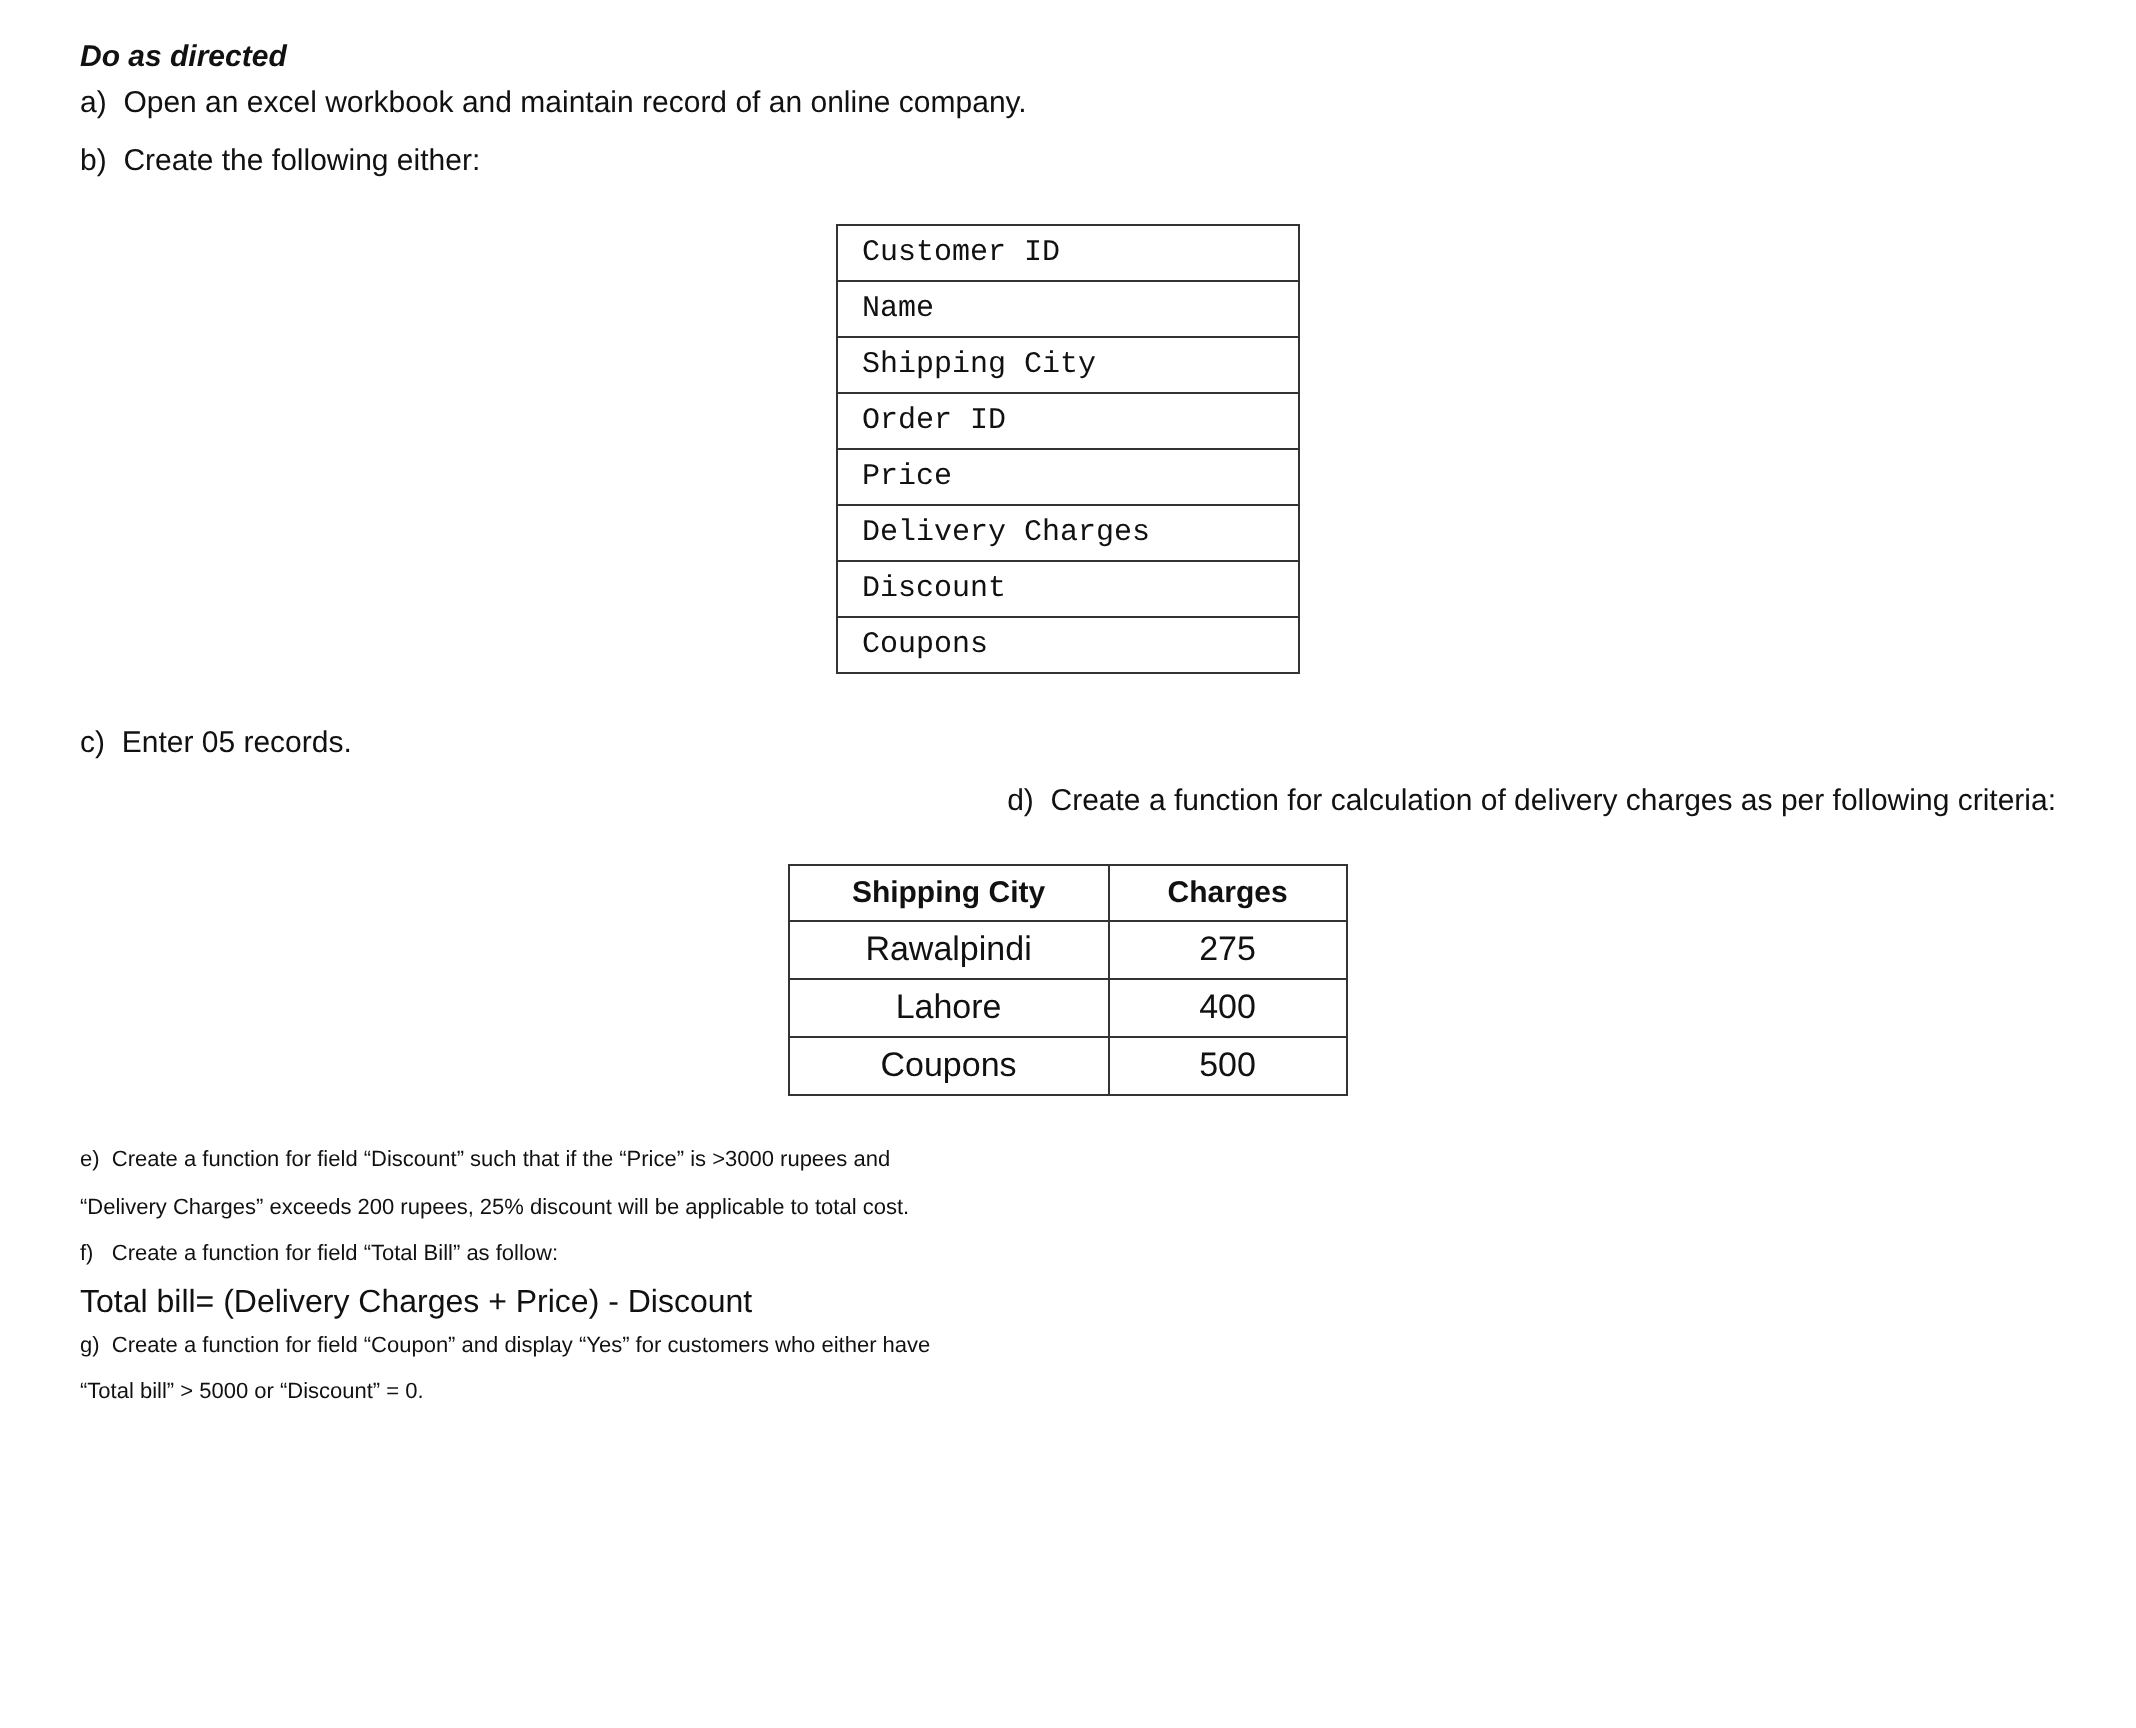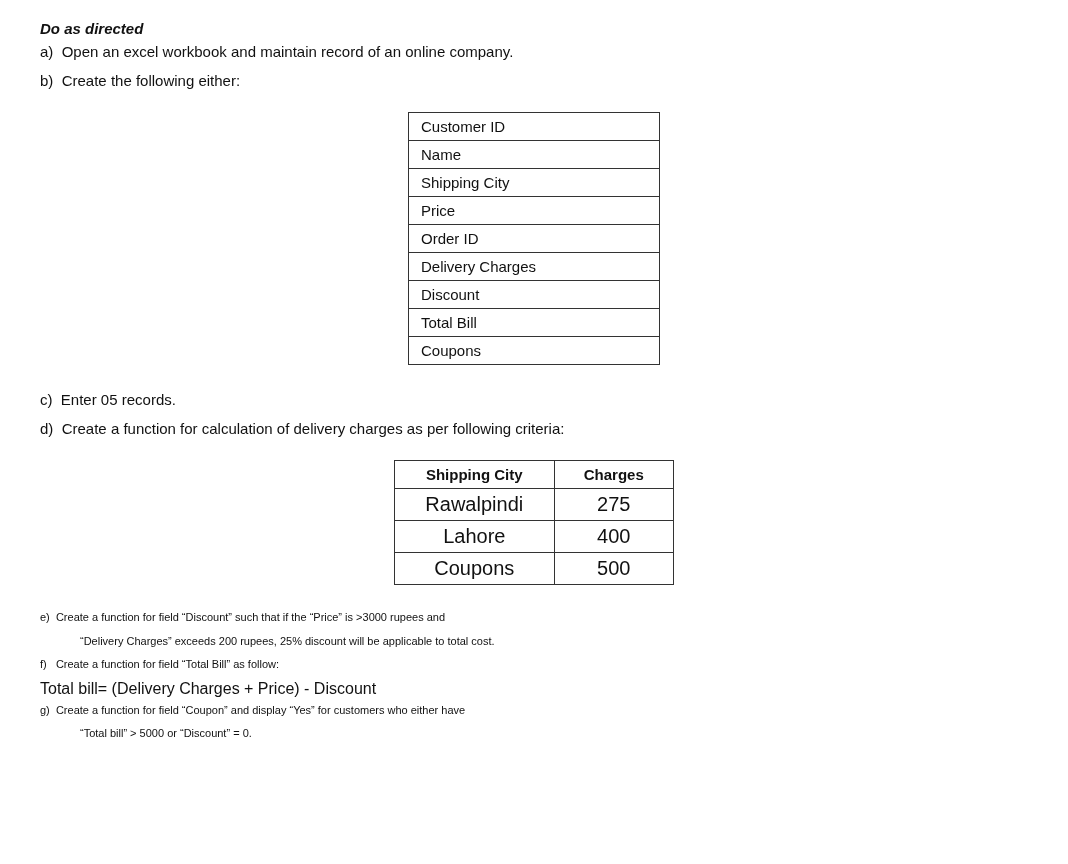--- a/index.html
+++ b/index.html
@@ -26,31 +26,33 @@
     }
 
     .instruction {
       margin-bottom: 6px;
       font-size: 15px;
       line-height: 1.5;
     }
 
     .section-gap {
       margin-bottom: 16px;
+      text-align: right;
     }
 
     .table-container {
       display: flex;
       justify-content: center;
       margin: 20px 0 24px 0;
     }
 
     .fields-table {
       border-collapse: collapse;
-      width: 252px;
+      width: 232px;
+      font-family: Liberation Mono, monospace;
     }
 
     .fields-table td {
       border: 1.5px solid #333;
       padding: 5px 12px;
       font-size: 15px;
     }
 
     .shipping-table-container {
       display: flex;
@@ -68,33 +70,32 @@
       padding: 5px 24px;
       font-size: 15px;
       font-weight: bold;
       text-align: center;
       background: #ffffff;
     }
 
     .shipping-table td {
       border: 1.5px solid #333;
       padding: 4px 16px;
-      font-size: 20px;
+      font-size: 17px;
       text-align: center;
     }
 
     .para-block {
       margin-bottom: 6px;
       font-size: 11px;
       line-height: 1.6;
       max-width: 900px;
     }
 
     .indent {
-      margin-left: 40px;
     }
 
     .center-formula {
       text-align: left;
       font-weight: normal;
       font-size: 16px;
       margin: 4px 0;
     }
   </style>
 </head>
@@ -116,33 +117,30 @@
         <tr>
           <td>Customer ID</td>
         </tr>
         <tr>
           <td>Name</td>
         </tr>
         <tr>
           <td>Shipping City</td>
         </tr>
         <tr>
-          <td>Price</td>
+          <td>Order ID</td>
         </tr>
         <tr>
-          <td>Order ID</td>
+          <td>Price</td>
         </tr>
         <tr>
           <td>Delivery Charges</td>
         </tr>
         <tr>
           <td>Discount</td>
-        </tr>
-        <tr>
-          <td>Total Bill</td>
         </tr>
         <tr>
           <td>Coupons</td>
         </tr>
       </tbody>
   </table>
 </div>
 
 <div class="instruction">
   <span>c)&nbsp;&nbsp;</span><span>Enter 05 records.</span>

